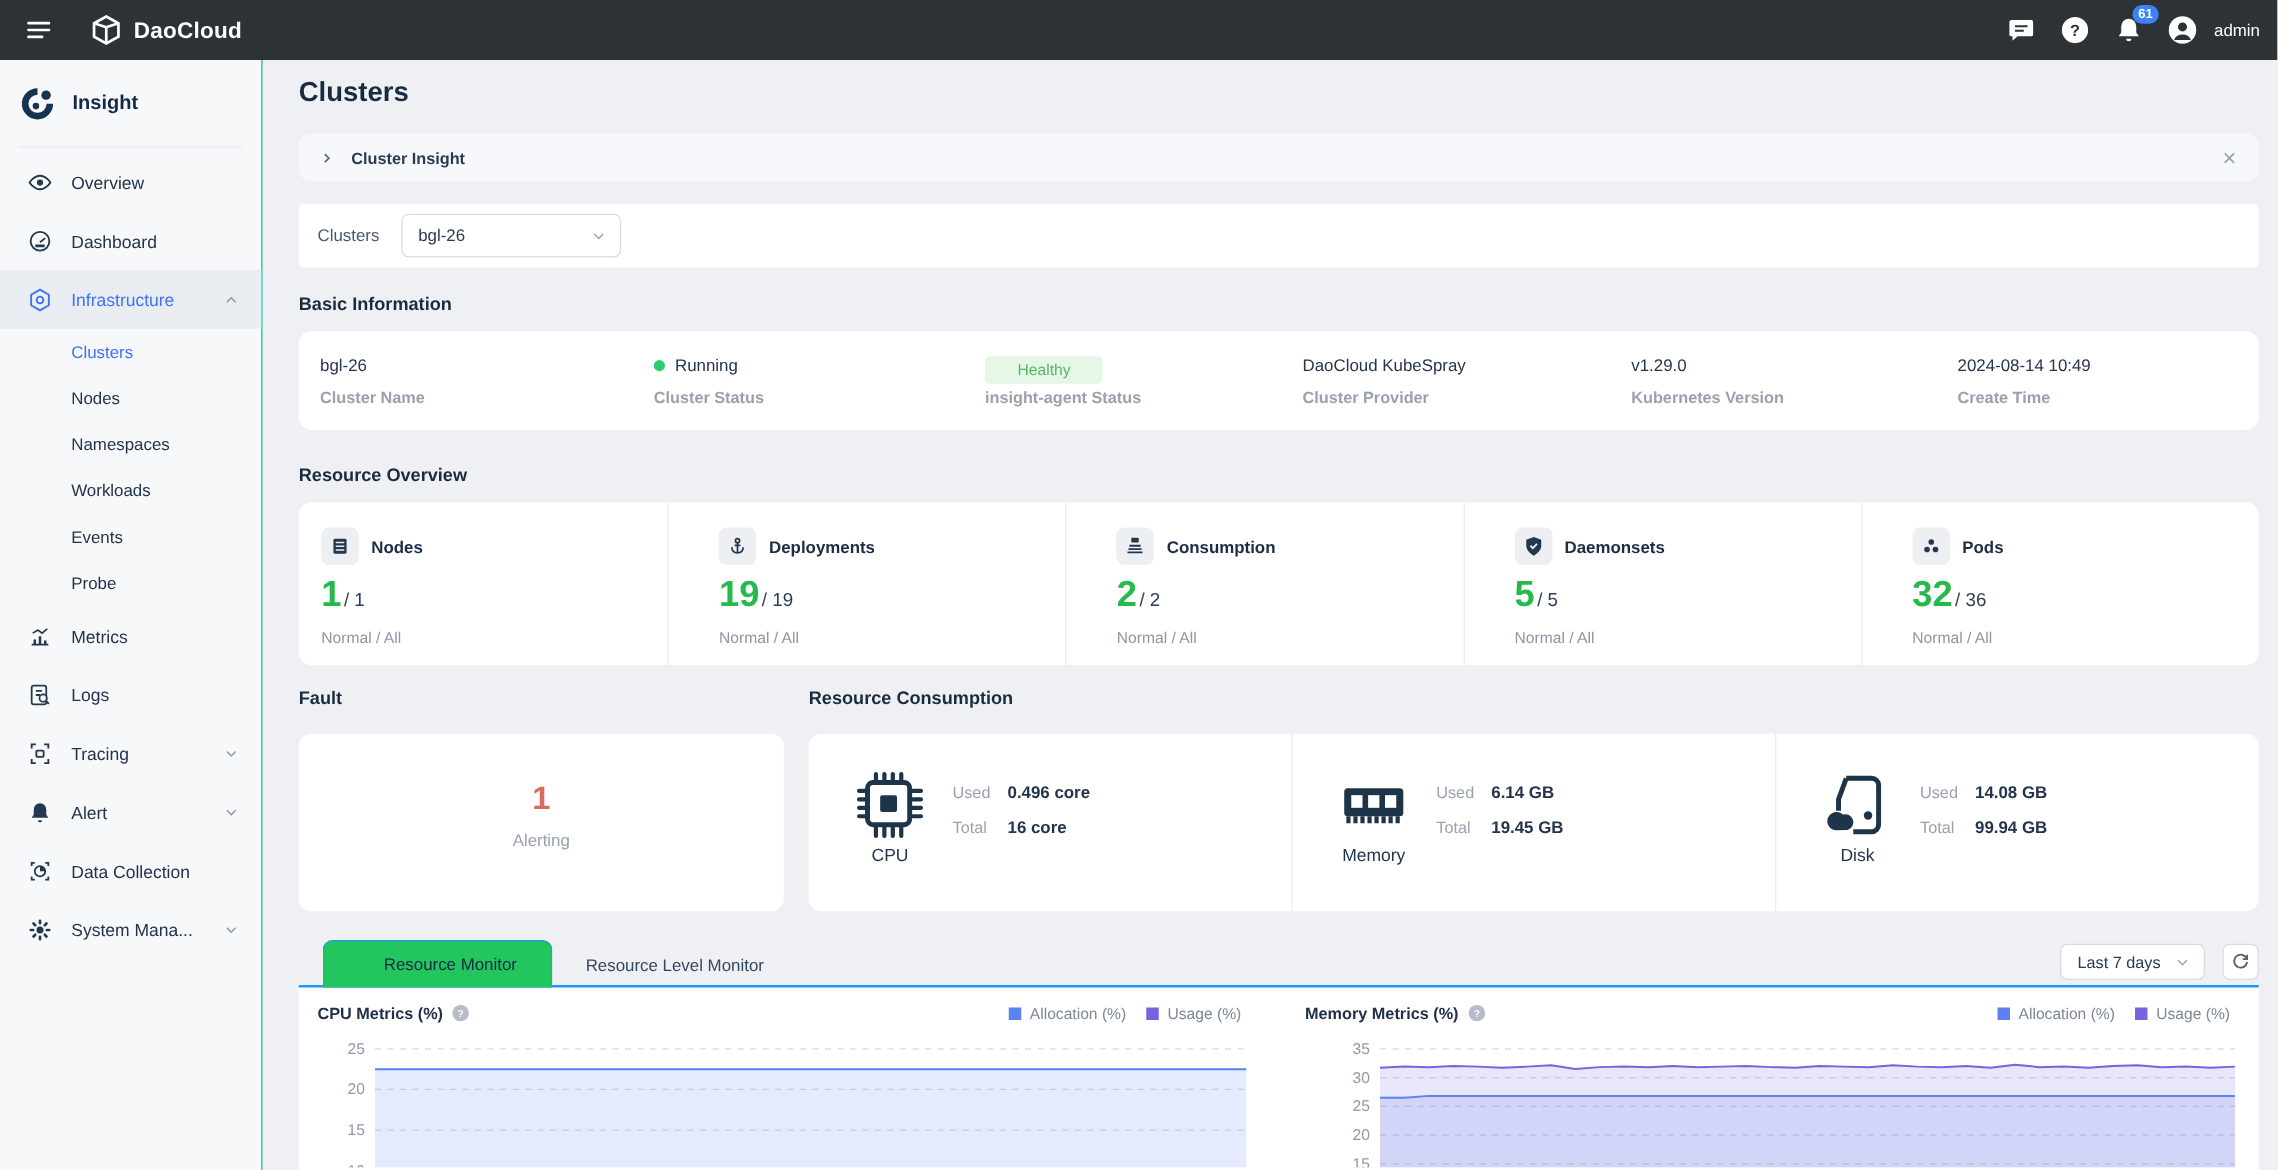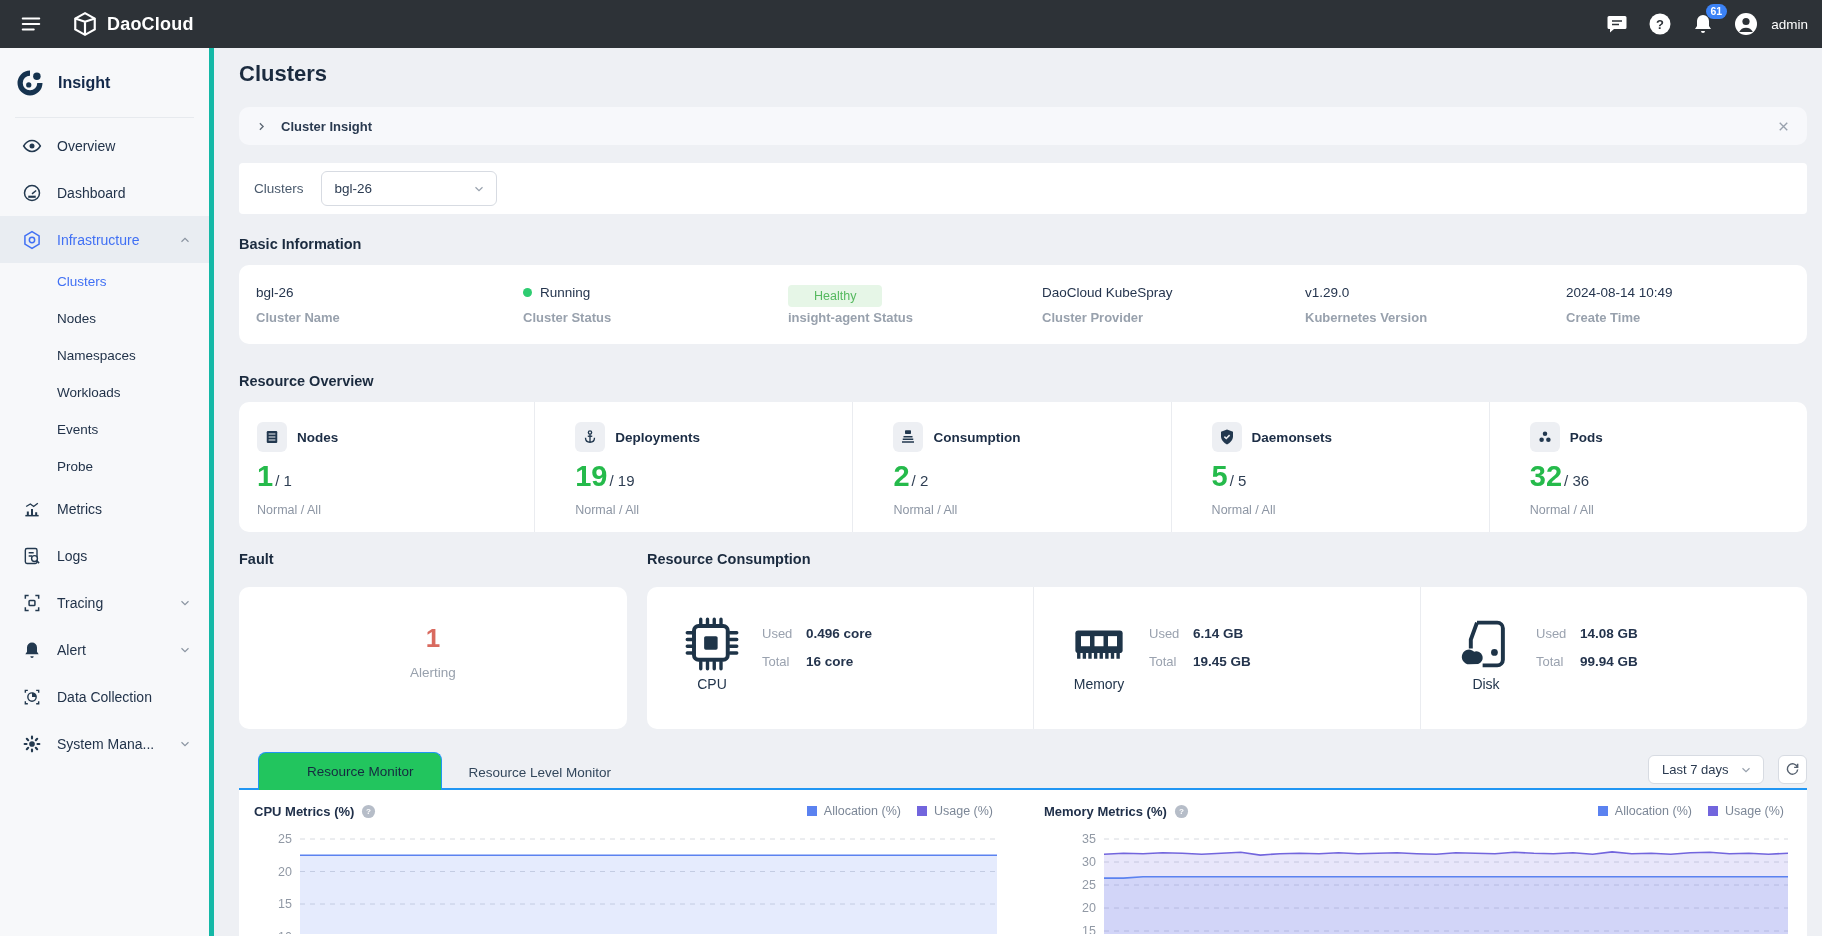--- a/index.html
+++ b/index.html
@@ -16,21 +16,21 @@
   .brand-name{color:#fff;font-size:18px;font-weight:bold;margin-left:9px;letter-spacing:.2px;}
   .top-right{margin-left:auto;display:flex;align-items:center;gap:19px;padding-right:14px;}
   .tb-ic{width:24px;height:24px;cursor:pointer;position:relative;}
   .bell-wrap{position:relative;width:24px;height:24px;cursor:pointer;}
   .badge{position:absolute;top:-8px;right:-12px;background:#3b82f6;color:#fff;
          font-size:10.5px;font-weight:bold;border-radius:9px;padding:2px 5px;line-height:1;}
   .tb-user{color:#fff;font-size:13.5px;margin-left:-6px;}
 
   
   .sidebar{position:absolute;left:0;top:48px;width:209px;bottom:0;background:#f7f8fa;
-           border-right:5px solid #14b8a6;z-index:10;}
+           border-right:1px solid #14b8a6;z-index:10;}
   .side-brand{height:69px;display:flex;align-items:center;padding-left:15px;}
   .side-brand .s-logo{width:30px;height:30px;}
   .side-brand-label{margin-left:13px;font-size:16px;font-weight:bold;color:#13294a;}
   .side-div{height:1px;background:#e7eaee;margin:0 15px;}
   #side-nav{padding-top:4px;}
   .side-item{position:relative;height:47px;display:flex;align-items:center;
              padding-left:22px;font-size:14px;color:#22334a;cursor:pointer;}
   .side-item .s-icon{width:20px;height:20px;margin-right:15px;color:#23394f;flex:0 0 20px;}
   .side-item.sub{height:37px;padding-left:57px;font-size:13.5px;}
   .side-item.active-section{background:#e9edf2;color:#4070f4;}

